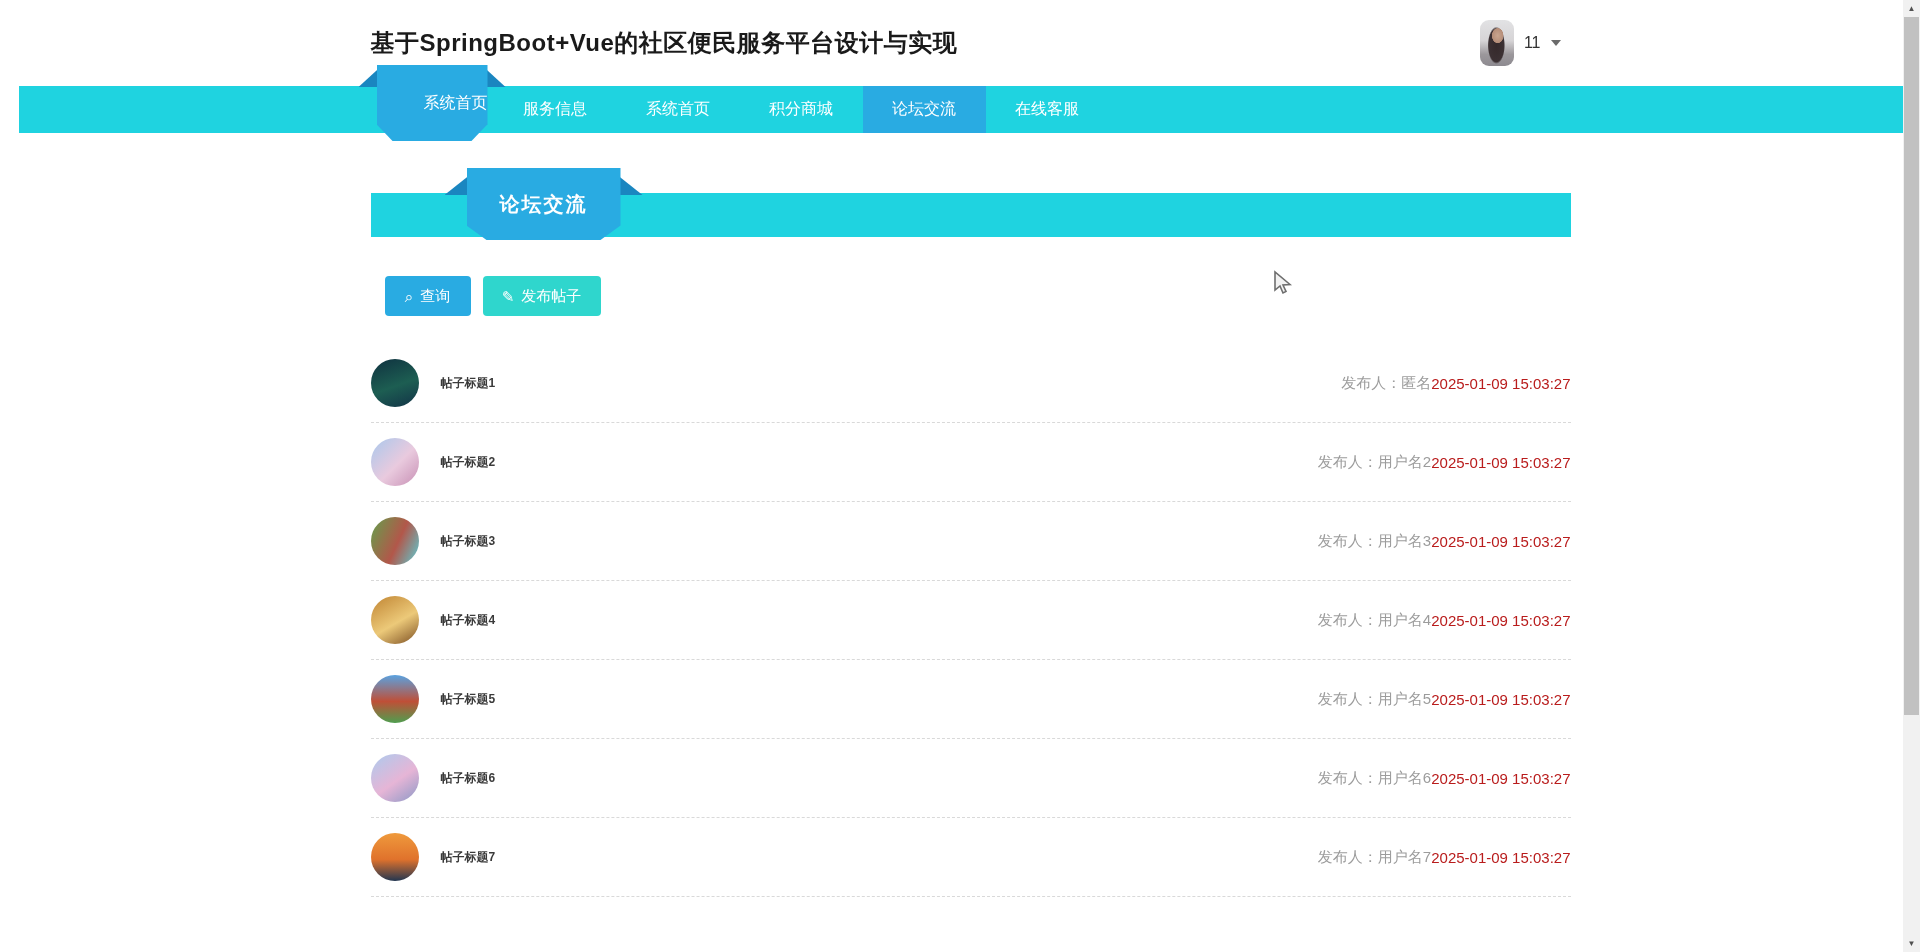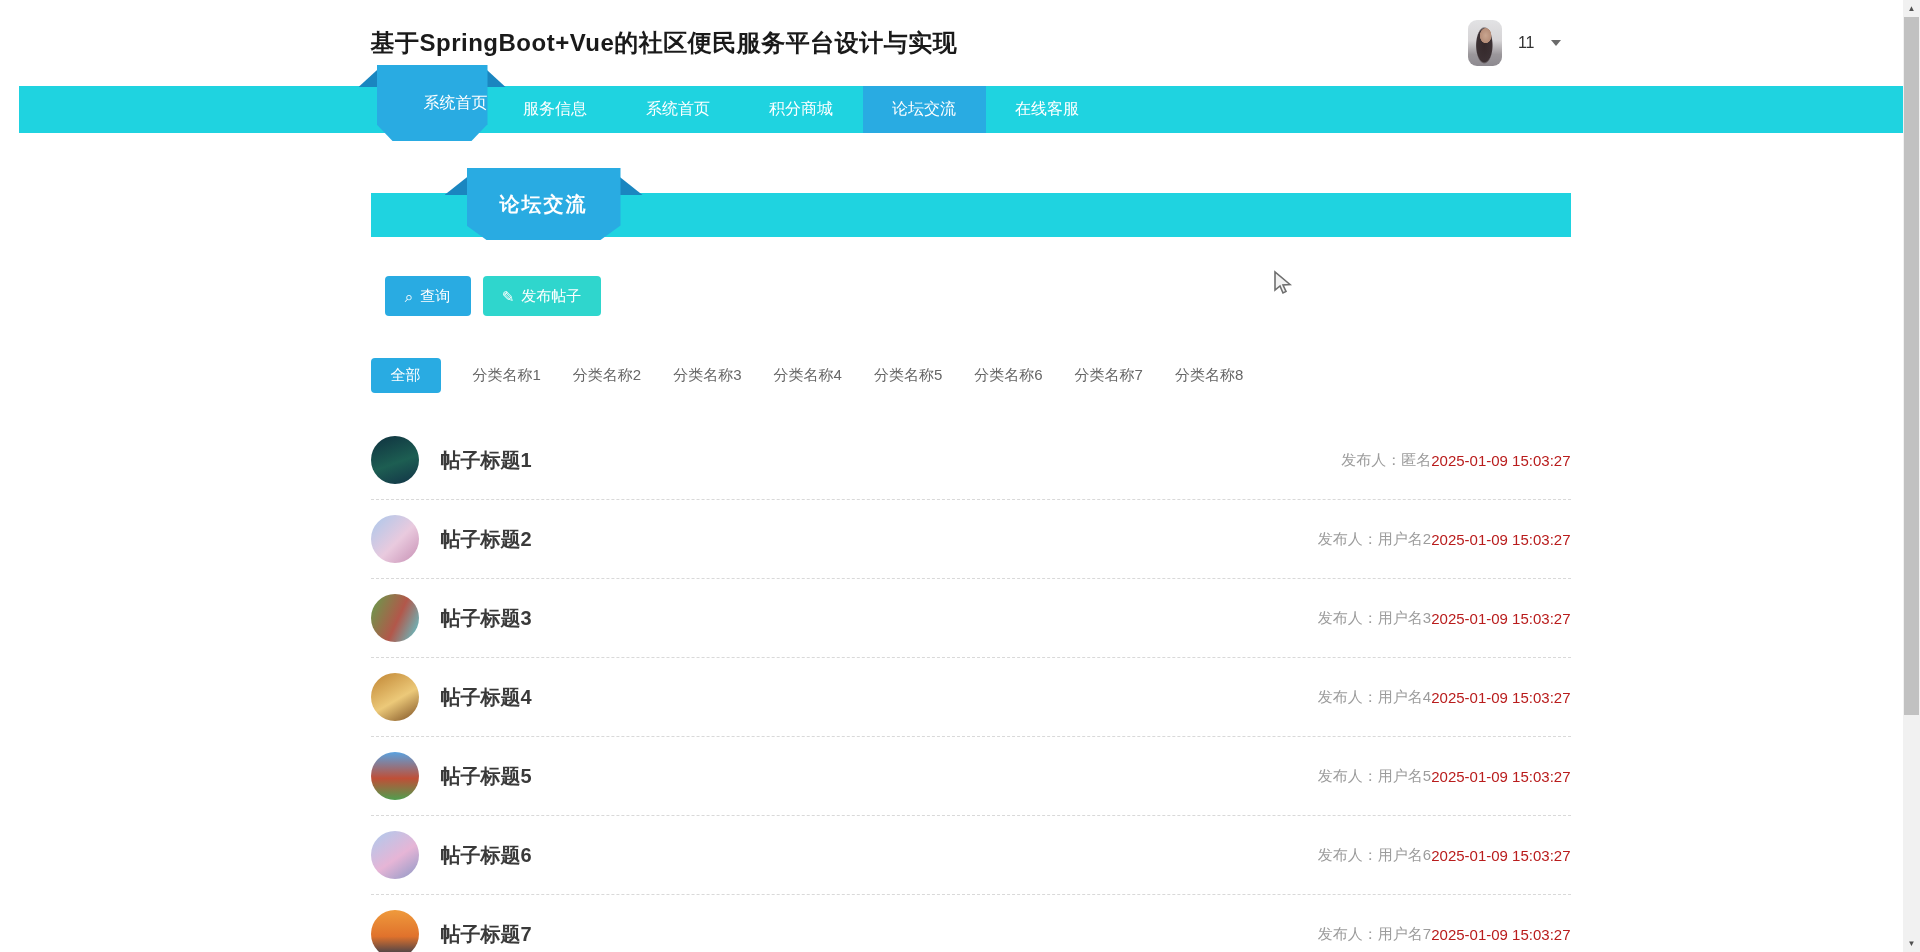--- a/index.html
+++ b/index.html
@@ -5,21 +5,21 @@
   * { margin:0; padding:0; box-sizing:border-box; }
   html,body { width:1920px; height:952px; overflow:hidden; background:#fff;
               font-family:"Liberation Sans","DejaVu Sans",sans-serif; }
   .page { position:relative; width:1903px; height:952px; overflow:hidden; background:#fff;margin-left:19px; }
   .container { width:1200px; margin:0 auto; position:relative; }
 
   
   .header { height:86px; background:#fff; }
   .header .container { height:86px; display:flex; align-items:center; justify-content:space-between; }
   .site-title { font-size:24px; font-weight:700; color:#1a1a1a; letter-spacing:0.5px; }
-  .user-box { display:flex; align-items:center; gap:16px; margin-right:10px; cursor:pointer; }
+  .user-box { display:flex; align-items:center; gap:10px; margin-right:10px; cursor:pointer; }
   .user-avatar { width:34px; height:46px; border-radius:9px;
     background:
       radial-gradient(ellipse 10px 13px at 52% 34%, #c9a58f 0%, #b58d78 55%, rgba(0,0,0,0) 60%),
       radial-gradient(ellipse 14px 30px at 48% 55%, #35292b 0%, #3c3134 55%, rgba(0,0,0,0) 62%),
       linear-gradient(180deg,#e2e2e4 0%, #d6d4d6 45%, #9b979b 75%, #8d8a90 100%);
   }
   .user-name { font-size:16px; color:#333; }
   .user-caret { width:0; height:0; border-left:5px solid transparent; border-right:5px solid transparent;
                 border-top:6px solid #6b6b6b; }
 
@@ -64,21 +64,21 @@
 
   
   .filter-row { margin-top:42px; display:flex; align-items:center; gap:32px; }
   .filter-item { font-size:15px; color:#666; cursor:pointer; padding:8px 0; white-space:nowrap; }
   .filter-item.active { background:var(--blue); color:#fff; border-radius:4px; padding:8px 20px; }
 
   
   .post-list { margin-top:28px; }
   .post-row { height:79px; display:flex; align-items:center; border-bottom:1px dashed #d9d9d9; cursor:pointer; }
   .post-avatar { width:48px; height:48px; border-radius:50%; flex:0 0 48px; }
-  .post-title { margin-left:22px; font-size:20px; font-weight:700; color:#3a3a3a; }
+  .post-title { margin-left:22px; font-size:12px; font-weight:700; color:#3a3a3a; }
   .post-meta { margin-left:auto; display:flex; align-items:center; }
   .post-publisher { font-size:15px; color:#9c9c9c; }
   .post-time { font-size:15px; color:#b91c1c; }
 
   
   .scrollbar { position:absolute; right:0; top:0; width:17px; height:952px; background:#f1f1f1; z-index:50; }
   .sb-arrow { position:absolute; left:0; width:17px; height:17px; display:flex; align-items:center;
               justify-content:center; color:#505050; font-size:8px; background:#f1f1f1; }
   .sb-up { top:0; } .sb-down { bottom:0; }
   .sb-thumb { position:absolute; left:1px; top:17px; width:15px; height:698px; background:#c1c1c1; }
@@ -150,31 +150,20 @@
       <button class="btn btn-query">
         <span class="ico">⌕</span>
         <span>查询</span>
       </button>
       <button class="btn btn-post">
         <span class="ico">✎</span>
         <span>发布帖子</span>
       </button>
     </div>
 
-    <div class="filter-row" id="filter-row">
-        <div class="filter-item active">全部</div>
-        <div class="filter-item">分类名称1</div>
-        <div class="filter-item">分类名称2</div>
-        <div class="filter-item">分类名称3</div>
-        <div class="filter-item">分类名称4</div>
-        <div class="filter-item">分类名称5</div>
-        <div class="filter-item">分类名称6</div>
-        <div class="filter-item">分类名称7</div>
-        <div class="filter-item">分类名称8</div>
-      </div>
 
     <div class="post-list" id="post-list">
         <div class="post-row">
     <div class="post-avatar" style="background: linear-gradient(160deg, rgb(15, 49, 64) 0%, rgb(29, 94, 82) 55%, rgb(18, 50, 71) 100%);"></div>
     <div class="post-title">帖子标题1</div>
     <div class="post-meta">
       <span class="post-publisher">发布人：匿名</span>
       <span class="post-time">2025-01-09 15:03:27</span>
     </div>
   </div>

